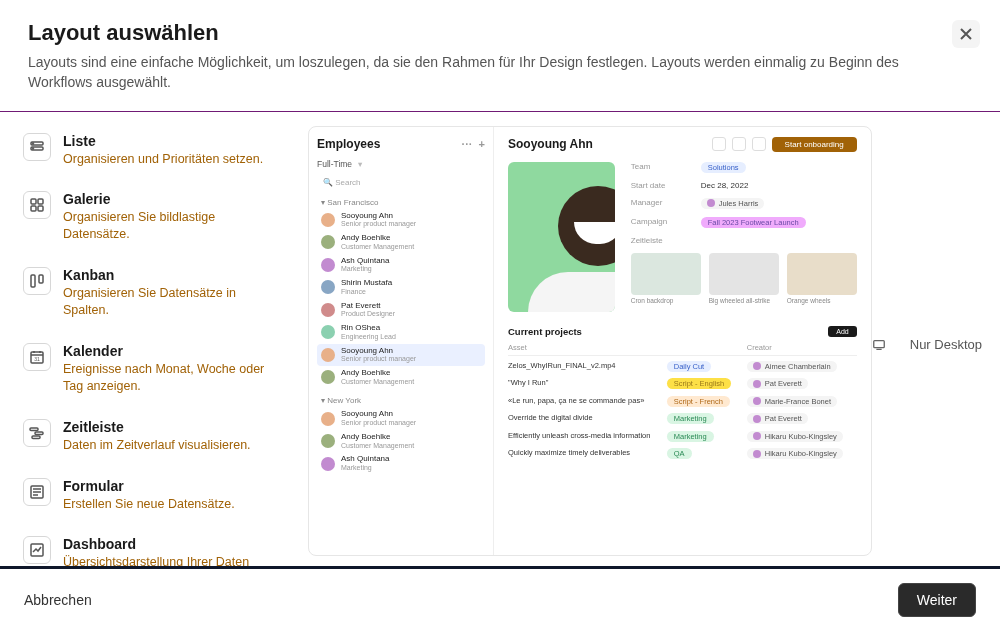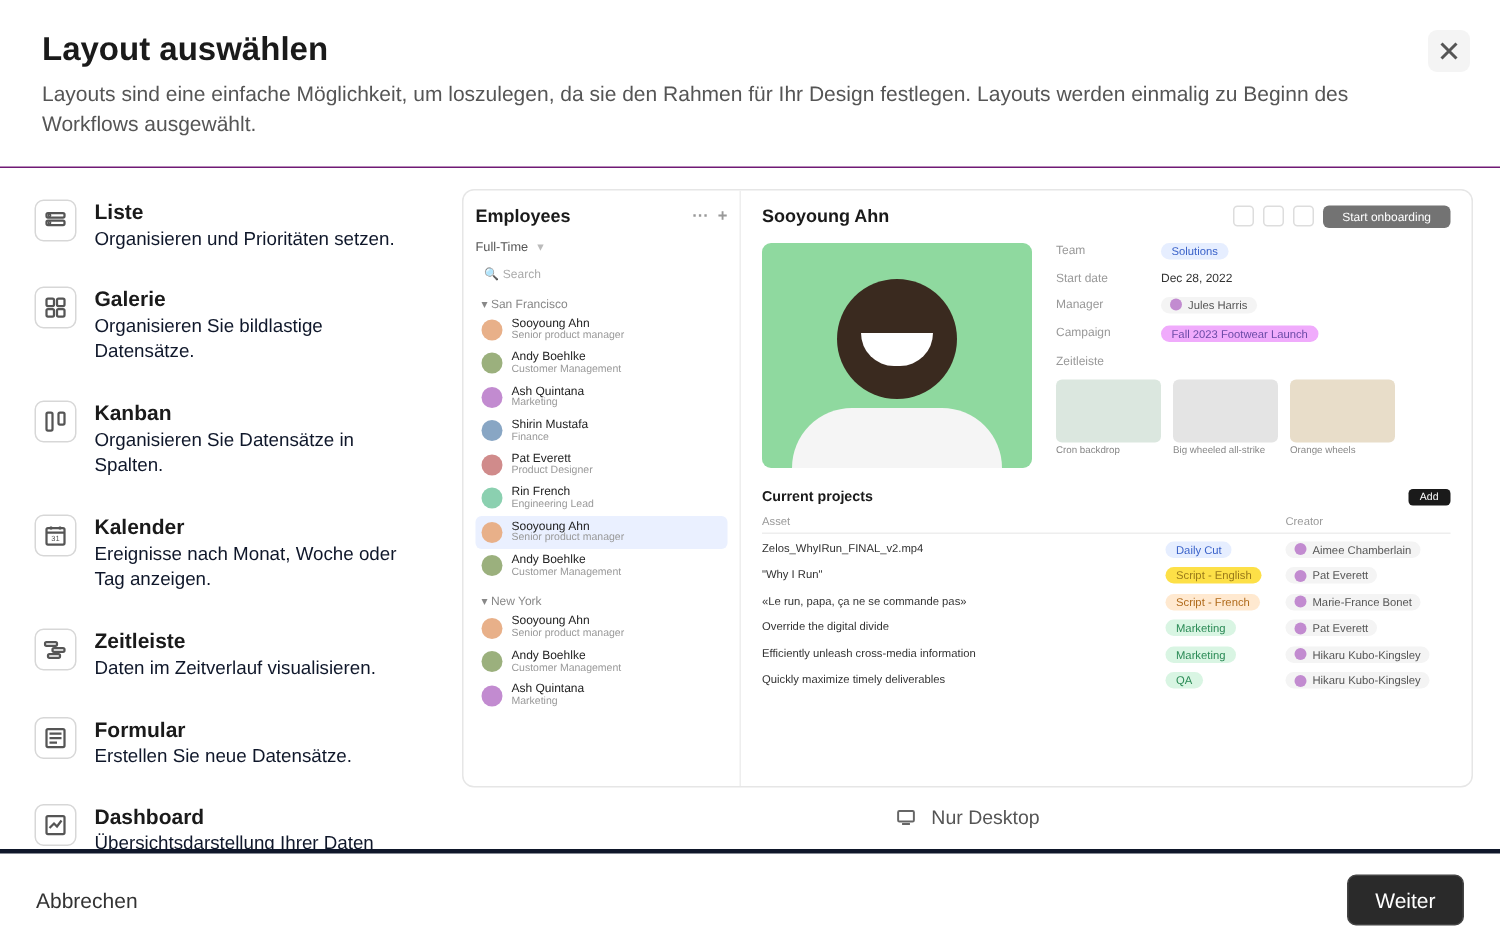--- a/index.html
+++ b/index.html
@@ -12,25 +12,25 @@
 
   .body { flex: 1; display: flex; overflow: hidden; }
   .sidebar { width: 298px; padding: 10px 6px 10px 10px; overflow-y: auto; position: relative; }
   .sidebar::-webkit-scrollbar { width: 6px; }
   .sidebar::-webkit-scrollbar-thumb { background: #ccc; border-radius: 3px; }
   .layout-item { display: flex; gap: 12px; padding: 10px 12px; border-radius: 8px; border: 1px solid transparent; cursor: pointer; margin-bottom: 2px; }
   .layout-icon { width: 28px; height: 28px; border: 1px solid #d7d7d7; border-radius: 6px; flex-shrink: 0; display: flex; align-items: center; justify-content: center; background: #fff; }
   .layout-icon svg { width: 16px; height: 16px; stroke: #555; fill: none; stroke-width: 1.5; }
   .layout-text { flex: 1; }
   .layout-title { font-size: 14px; font-weight: 600; margin-bottom: 2px; display: flex; align-items: center; gap: 8px; }
-  .layout-desc { font-size: 12.5px; color: #0f172a; line-height: 1.35; }
-
-  .preview { flex: 1; padding: 14px 18px 10px 10px; display: flex; flex-direction: column; overflow: hidden; }
+  .layout-desc { font-size: 12.5px; color: #a16207; line-height: 1.35; }
+
+  .preview { flex: 1; padding: 14px 18px 10px 10px; display: flex; overflow: hidden; }
   .preview-img { flex: 1; border: 1px solid #e6e6e6; border-radius: 8px; background: #fff; position: relative; overflow: hidden; }
-  .preview-caption { text-align: center; font-size: 13px; color: #555; padding: 12px 0 4px; display: flex; align-items: center; justify-content: center; gap: 10px; }
+  .preview-caption { text-align: center; font-size: 13px; color: #555; padding: 12px 0 4px; display: flex; align-items: center; justify-content: center; gap: 24px; }
   .preview-caption svg { width: 14px; height: 14px; stroke: #666; fill: none; stroke-width: 1.5; }
 
   
   .pv-wrap { display: flex; height: 100%; font-size: 9px; }
   .pv-left { width: 185px; border-right: 1px solid #eee; padding: 10px 8px; display: flex; flex-direction: column; }
   .pv-left-head { font-size: 12px; font-weight: 600; display: flex; justify-content: space-between; align-items: center; }
   .pv-left-head .plus { color: #999; font-size: 11px; }
   .pv-tab { font-size: 8.5px; color: #555; margin-top: 8px; display: flex; gap: 6px; align-items: center; }
   .pv-search { margin-top: 6px; font-size: 8px; color: #aaa; padding: 3px 6px; border-radius: 4px; }
   .pv-group { font-size: 8px; color: #888; margin-top: 8px; margin-bottom: 2px; padding-left: 4px; }
@@ -40,21 +40,21 @@
   .pv-ava.a1{background:#e8b089}.pv-ava.a2{background:#9bb07d}.pv-ava.a3{background:#c28bd0}.pv-ava.a4{background:#88a6c4}.pv-ava.a5{background:#d08b8b}.pv-ava.a6{background:#8bd0b0}
   .pv-emp-t { line-height: 1.1; }
   .pv-emp-name { font-size: 8px; color: #222; }
   .pv-emp-role { font-size: 7px; color: #999; }
 
   .pv-right { flex: 1; padding: 10px 14px; overflow: hidden; }
   .pv-right-head { display: flex; justify-content: space-between; align-items: center; margin-bottom: 10px; }
   .pv-right-title { font-size: 12px; font-weight: 600; }
   .pv-right-actions { display: flex; gap: 6px; align-items: center; }
   .pv-icon-sm { width: 14px; height: 14px; border: 1px solid #ddd; border-radius: 3px; }
-  .pv-cta { background: #737373; color: #fff; font-size: 8px; padding: 3px 13px; border-radius: 4px; }
+  .pv-cta { background: #a16207; color: #fff; font-size: 8px; padding: 3px 13px; border-radius: 4px; }
   .pv-main-row { display: flex; gap: 16px; justify-content: flex-end; }
   .pv-photo { width: 180px; height: 150px; background: #8fd99f; border-radius: 6px; position: relative; overflow: hidden; }
   .pv-photo-face { position:absolute; top:24px; left:50px; width:80px; height:80px; border-radius:50%; background:#3a2a1f; }
   .pv-photo-face::after{content:'';position:absolute;top:36px;left:16px;width:48px;height:22px;border-radius:0 0 30px 30px;background:#fff;}
   .pv-photo-body { position:absolute; bottom:0; left:20px; width:140px; height:40px; border-radius:60px 60px 0 0; background:#f5f5f5; }
   .pv-meta { flex: 1; font-size: 8px; }
   .pv-meta-row { display: flex; margin-bottom: 8px; }
   .pv-meta-k { width: 70px; color: #999; }
   .pv-meta-v { color: #333; }
   .pv-pill { display:inline-block; padding: 1px 7px; border-radius: 8px; font-size: 7.5px; }
@@ -248,21 +248,21 @@
           <div class="pv-emp">
               <div class="pv-ava a5"></div>
               <div class="pv-emp-t">
                 <div class="pv-emp-name">Pat Everett</div>
                 <div class="pv-emp-role">Product Designer</div>
               </div>
             </div>
           <div class="pv-emp">
               <div class="pv-ava a6"></div>
               <div class="pv-emp-t">
-                <div class="pv-emp-name">Rin French</div>
+                <div class="pv-emp-name">Rin OShea</div>
                 <div class="pv-emp-role">Engineering Lead</div>
               </div>
             </div>
           <div class="pv-emp sel">
               <div class="pv-ava a1"></div>
               <div class="pv-emp-t">
                 <div class="pv-emp-name">Sooyoung Ahn</div>
                 <div class="pv-emp-role">Senior product manager</div>
               </div>
             </div>

